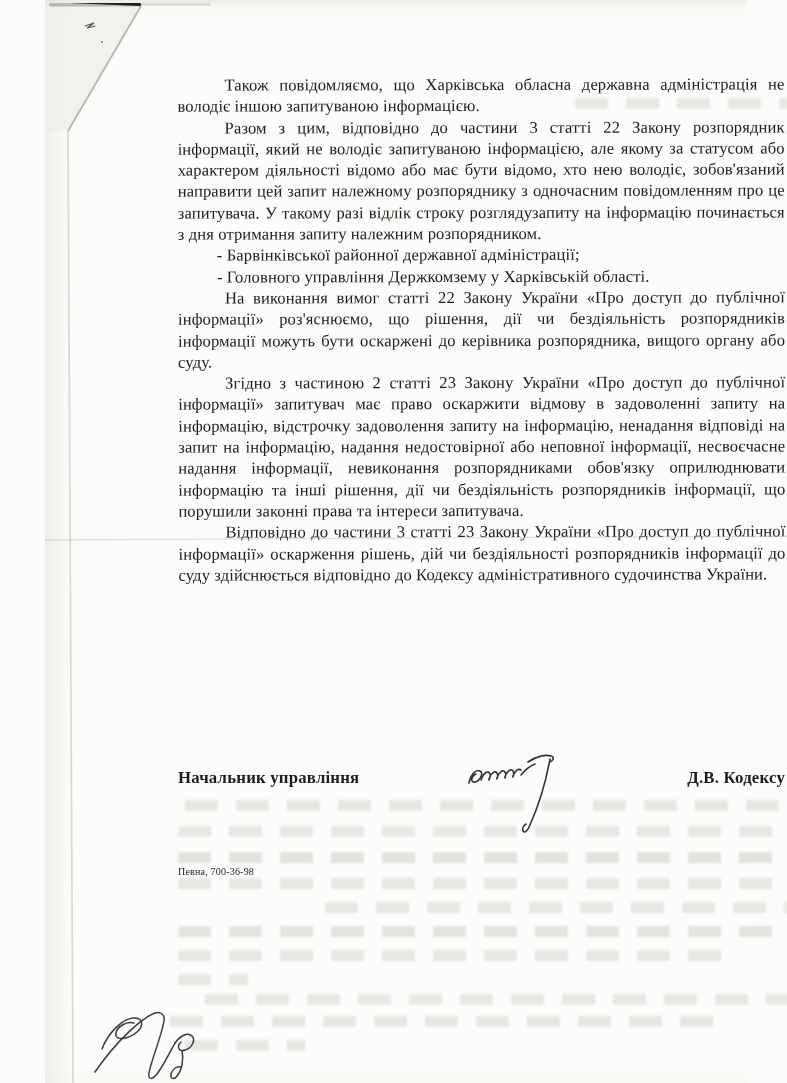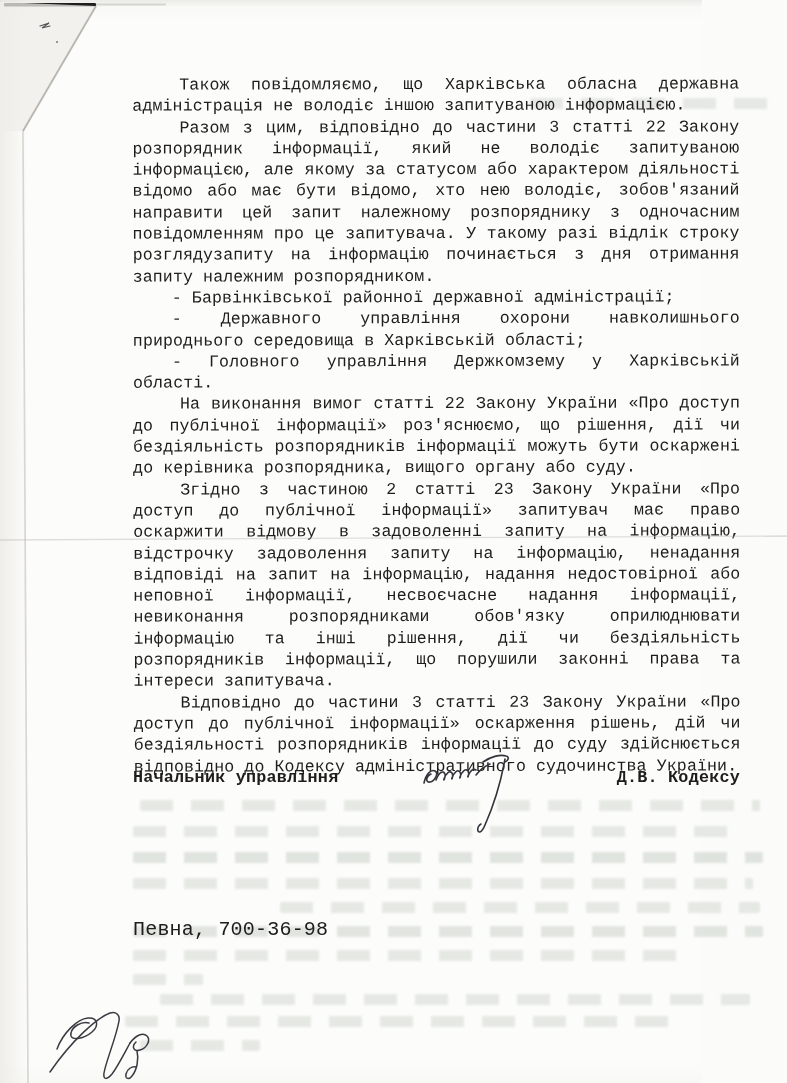--- a/index.html
+++ b/index.html
@@ -8,22 +8,23 @@
     width: 787px;
     height: 1083px;
     overflow: hidden;
     background: #fbfbf9;
   }
   .paper {
     position: relative;
     width: 702px;
     height: 1083px;
     background: linear-gradient(180deg, #f7f7f4 0%, #fcfcfa 2%, #fcfcfa 98%, #f8f8f5 100%);
-    font-family: Liberation Mono, monospace;
+    font-family: Liberation Serif, serif;
     color: #1e1d1b;
+    margin-left: 45px;
   }
   
   .left-shade {
     position: absolute; left: 0; top: 0; width: 28px; height: 100%;
     background: linear-gradient(90deg, #ecebe6 0%, rgba(252,252,250,0) 100%);
     opacity: .85;
   }
   .top-shade {
     position: absolute; left: 0; top: 0; width: 100%; height: 7px;
     background: linear-gradient(180deg, #dddcd7 0%, rgba(252,252,250,0) 100%);
@@ -41,22 +42,22 @@
   .letter-body p.list { text-indent: 39px; }
   .signature-row {
     position: absolute;
     left: 133px; top: 768px; width: 607px;
     display: flex; justify-content: space-between; align-items: baseline;
     font-size: 16.8px; font-weight: bold;
     letter-spacing: 0.2px;
   }
   .footer-line {
     position: absolute;
-    left: 133px; top: 918px;
-    font-size: 20px;
+    left: 133px; top: 866px;
+    font-size: 10px;
     letter-spacing: 0.2px;
   }
   
   .ghost {
     position: absolute;
     height: 11px;
     background: repeating-linear-gradient(90deg,
       #7d8f79 0px, #7d8f79 33px,
       rgba(0,0,0,0) 33px, rgba(0,0,0,0) 51px);
     opacity: 0.17;
@@ -87,21 +88,20 @@
   <div class="ghost" style="left:133px; top:950px; width:560px;"></div>
   <div class="ghost" style="left:133px; top:974px; width:70px;"></div>
   <div class="ghost" style="left:160px; top:994px; width:590px;"></div>
   <div class="ghost" style="left:125px; top:1016px; width:560px;"></div>
   <div class="ghost" style="left:140px; top:1040px; width:120px;"></div>
 
   <main class="letter-body">
       <p>Також повідомляємо, що Харківська обласна державна адміністрація не володіє іншою запитуваною інформацією.</p>
       <p>Разом з цим, відповідно до частини 3 статті 22 Закону розпорядник інформації, який не володіє запитуваною інформацією, але якому за статусом або характером діяльності відомо або має бути відомо, хто нею володіє, зобов'язаний направити цей запит належному розпоряднику з одночасним повідомленням про це запитувача. У такому разі відлік строку розглядузапиту на інформацію починається з дня отримання запиту належним розпорядником.</p>
       <p class="list">- Барвінківської районної державної адміністрації;</p>
-      <p class="list">- Державного управління охорони навколишнього природнього середовища в Харківській області;</p>
       <p class="list">- Головного управління Держкомзему у Харківській області.</p>
       <p>На виконання вимог статті 22 Закону України «Про доступ до публічної інформації» роз'яснюємо, що рішення, дії чи бездіяльність розпорядників інформації можуть бути оскаржені до керівника розпорядника, вищого органу або суду.</p>
       <p>Згідно з частиною 2 статті 23 Закону України «Про доступ до публічної інформації» запитувач має право оскаржити відмову в задоволенні запиту на інформацію, відстрочку задоволення запиту на інформацію, ненадання відповіді на запит на інформацію, надання недостовірної або неповної інформації, несвоєчасне надання інформації, невиконання розпорядниками обов'язку оприлюднювати інформацію та інші рішення, дії чи бездіяльність розпорядників інформації, що порушили законні права та інтереси запитувача.</p>
       <p>Відповідно до частини 3 статті 23 Закону України «Про доступ до публічної інформації» оскарження рішень, дій чи бездіяльності розпорядників інформації до суду здійснюється відповідно до Кодексу адміністративного судочинства України.</p>
     </main>
 
   <div class="signature-row">
     <span>Начальник управління</span>
     <span>Д.В. Кодексу</span>
   </div>

